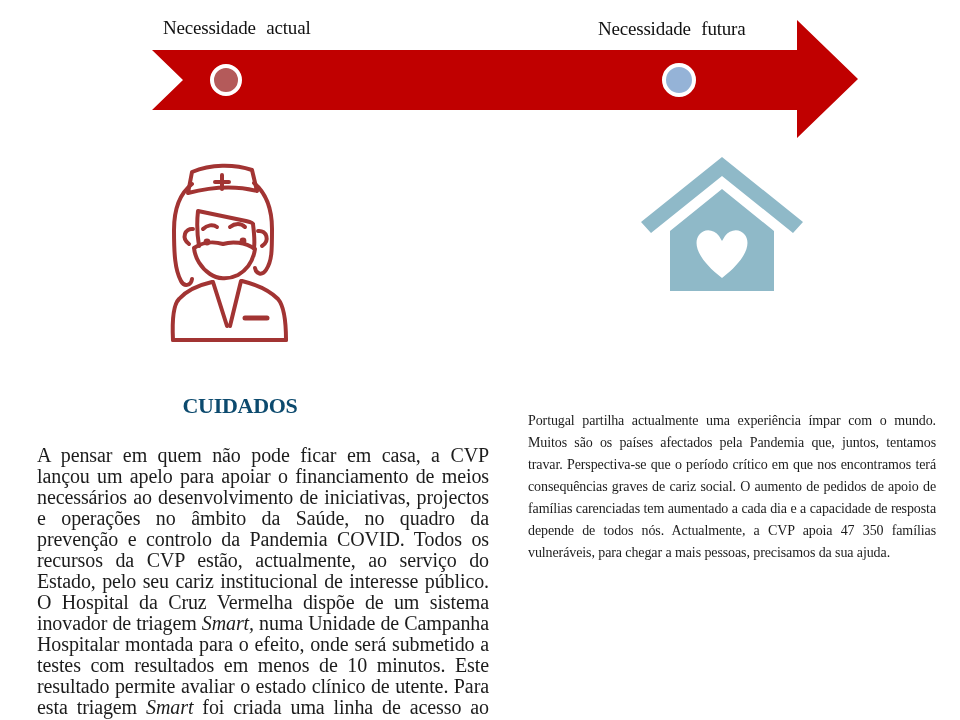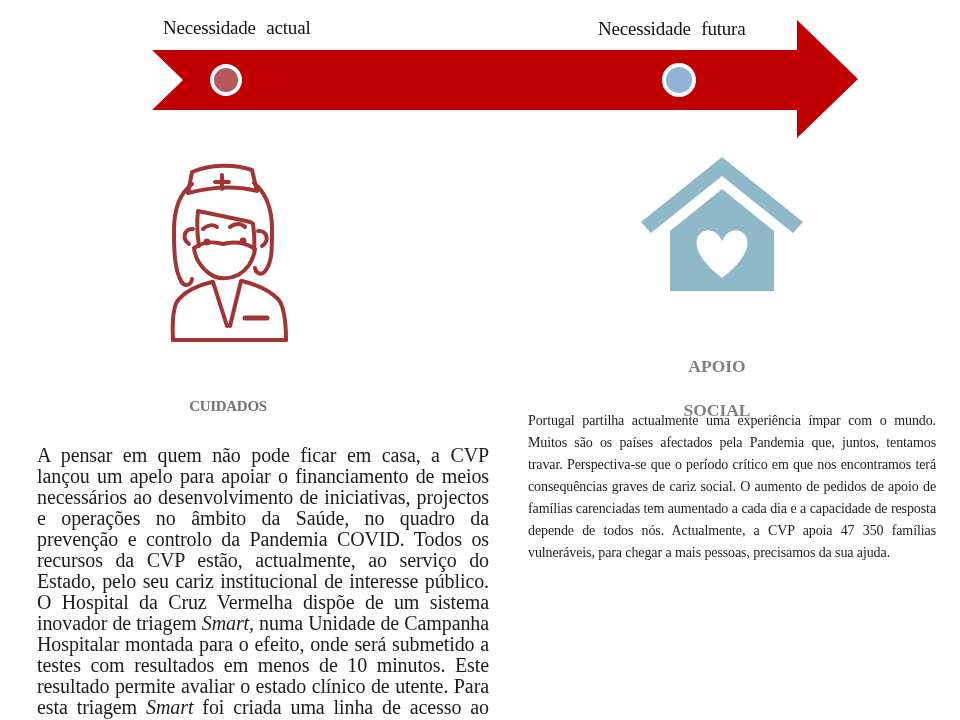--- a/index.html
+++ b/index.html
@@ -23,24 +23,24 @@
   #label-right{left:598px;top:18px;}
   #arrow-svg{left:140px;top:10px;}
   #nurse-svg{left:166px;top:158px;}
   #house-svg{left:636px;top:152px;}
   .col-title{
     text-align:center;
     font-weight:bold;
     white-space:pre-line;
   }
   #title-health{
-    left:128px;top:364px;width:200px;
-    font-size:15px;line-height:28px;
+    left:140px;top:364px;width:200px;
+    font-size:22px;line-height:28px;
     letter-spacing:-0.3px;
-    color:#737373;
+    color:#0c4a6e;
   }
   #title-social{
     left:647px;top:333px;width:140px;
     font-size:17.5px;line-height:22px;
     color:#7f7f7f;
   }
   .body-text{
     text-align:justify;
     letter-spacing:-0.1px;
   }
@@ -103,22 +103,18 @@
 
   <svg id="house-svg" class="abs" width="170" height="142" viewBox="0 0 170 142">
     <path d="M5,70 L86,5 L167,70 L157,81 L86,24 L15,81 Z" fill="#8FB9C8"></path>
     <path fill-rule="evenodd" d="M34,79 L86,37 L138,79 L138,139 L34,139 Z M86,126 C64,109 56,93 63,83 C68,76 78,77 83,84 L86,89 L89,84 C94,77 104,76 109,83 C116,93 108,109 86,126 Z" fill="#8FB9C8"></path>
   </svg>
 
   <div id="title-health" class="abs col-title">
     <div>CUIDADOS</div>
   </div>
 
-  <div id="title-social" class="abs col-title">
-    <div>APOIO</div>
-    <div>SOCIAL</div>
-  </div>
 
   <div id="para-left" class="abs body-text"><span>A pensar em quem não pode ficar em casa, a CVP lançou um apelo para apoiar o financiamento de meios necessários ao desenvolvimento de iniciativas, projectos e operações no âmbito da Saúde, no quadro da prevenção e controlo da Pandemia COVID. Todos os recursos da CVP estão, actualmente, ao serviço do Estado, pelo seu cariz institucional de interesse público. O Hospital da Cruz Vermelha dispõe de um sistema inovador de triagem </span><span class="it">Smart,</span><span> numa Unidade de Campanha Hospitalar montada para o efeito, onde será submetido a testes com resultados em menos de 10 minutos. Este resultado permite avaliar o estado clínico de utente.  Para esta triagem </span><span class="it">Smart</span><span> foi criada uma linha de acesso ao público para marcação de testes e informação detalhada: </span><span class="bd">30 450 25 25</span></div>
 
   <div id="para-right" class="abs body-text">Portugal partilha actualmente uma experiência ímpar com o mundo. Muitos são os países afectados pela Pandemia que, juntos, tentamos travar.  Perspectiva-se que o período crítico em que nos encontramos terá consequências graves de cariz social. O aumento de pedidos de apoio de famílias carenciadas tem aumentado a cada dia e a capacidade de resposta depende de todos nós. Actualmente, a CVP apoia 47 350 famílias vulneráveis, para chegar a mais pessoas, precisamos da sua ajuda.</div>
 
 </div>
 
 </body></html>

